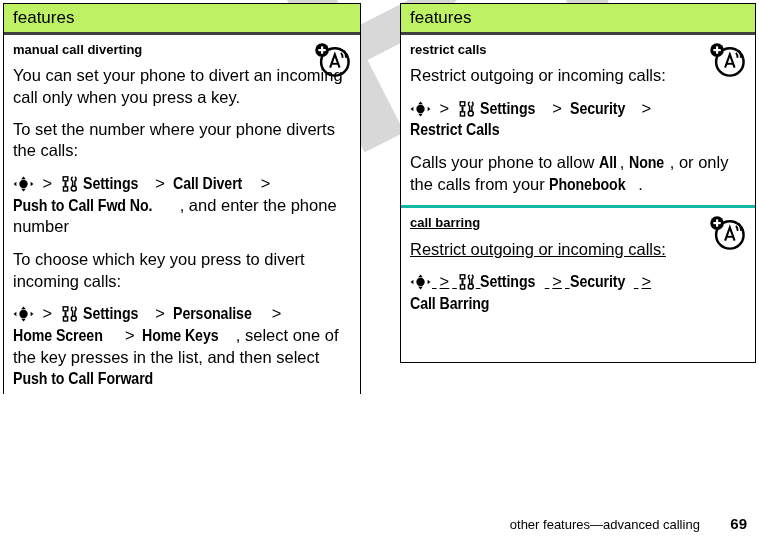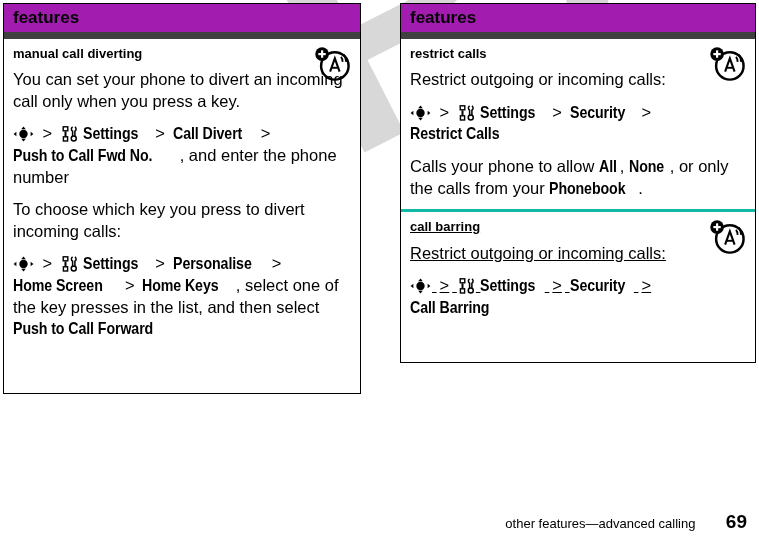--- a/index.html
+++ b/index.html
@@ -53,26 +53,26 @@
   .panel {
     position: absolute;
     background: transparent;
     border: 1.5px solid #000;
     box-sizing: border-box;
   }
   #panel-left  { left: 3px;   top: 3px;  width: 358px; height: 391px; }
   #panel-right { left: 400px; top: 3px;  width: 356px; height: 360px; }
 
   .panel-header {
-    font-weight: bold;
+    font-weight: normal;
     font-size: 17px;
     padding: 4px 0 4px 9px;
-    border-bottom: 7px solid #404040;
+    border-bottom: 3px solid #404040;
     line-height: 1.15;
-    background: #a21caf;
+    background: #bef264;
   }
 
   .section {
     padding: 5px 11px 8px 9px;
     position: relative;
     background: #fff;
   }
   .section + .section {
     border-top: 3px solid #14b8a6;
     text-decoration: underline;
@@ -136,21 +136,21 @@
     text-align: right;
     padding-right: 12px;
     box-sizing: border-box;
     white-space: nowrap;
   }
   #footer .crumb {
     font-size: 13px;
     color: #000;
   }
   #footer .pageno {
-    font-size: 19px;
+    font-size: 15px;
     font-weight: bold;
     margin-left: 26px;
   }
 </style>
 </head>
 <body>
 
 <div id="draft-watermark">
   <div class="draft-text">DRAFT</div>
 </div>
@@ -171,20 +171,21 @@
         <path d="M32.5 9.2 a10.5 10.5 0 0 1 2.3 7.6" fill="none" stroke="#000" stroke-width="2"></path>
         <circle cx="9.5" cy="8.5" r="7.2" fill="#000"></circle>
         <rect x="8.4" y="4.6" width="2.3" height="7.8" fill="#fff"></rect>
         <rect x="5.6" y="7.4" width="7.8" height="2.3" fill="#fff"></rect>
       </svg>
 
       <div class="section-title">manual call diverting</div>
 
       <p class="body-text">You can set your phone to divert an incoming call only when you press a key.</p>
 
+      <p class="body-text">To set the number where your phone diverts the calls:</p>
 
       <p class="path">
         <svg class="nav-key-icon" width="21" height="16" viewBox="0 0 21 16">
           <circle cx="10.5" cy="8" r="4.2" fill="#000"></circle>
           <path d="M10.5 0.4 L8.2 3.2 L12.8 3.2 Z" fill="#000"></path>
           <path d="M10.5 15.6 L8.2 12.8 L12.8 12.8 Z" fill="#000"></path>
           <path d="M0.6 8 L3.4 5.8 L3.4 10.2 Z" fill="#000"></path>
           <path d="M20.4 8 L17.6 5.8 L17.6 10.2 Z" fill="#000"></path>
         </svg>
         <span class="sep">&gt;</span>

